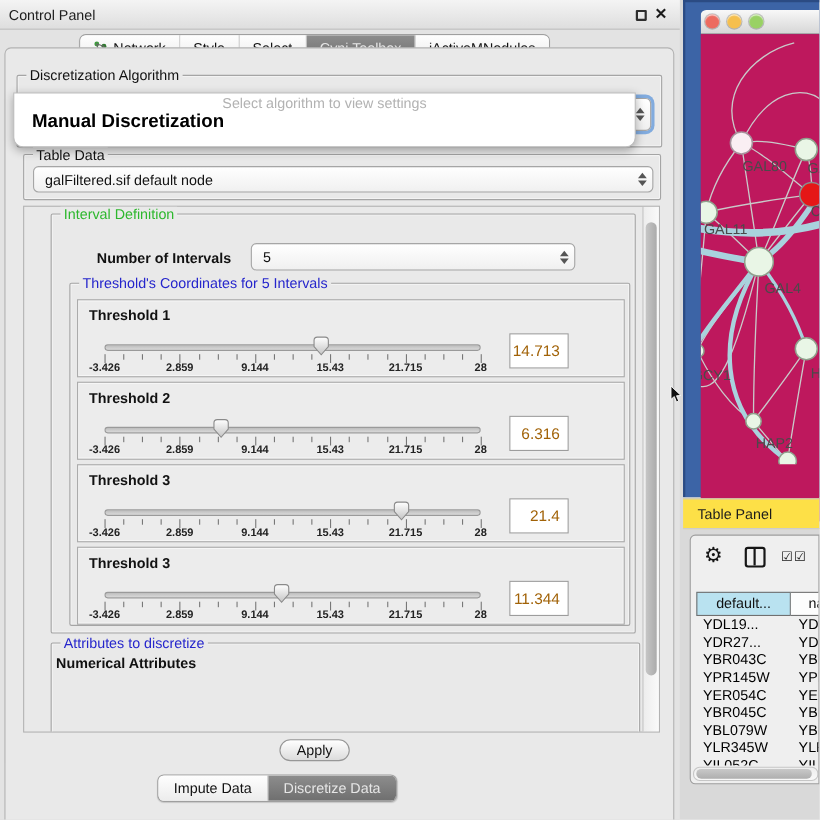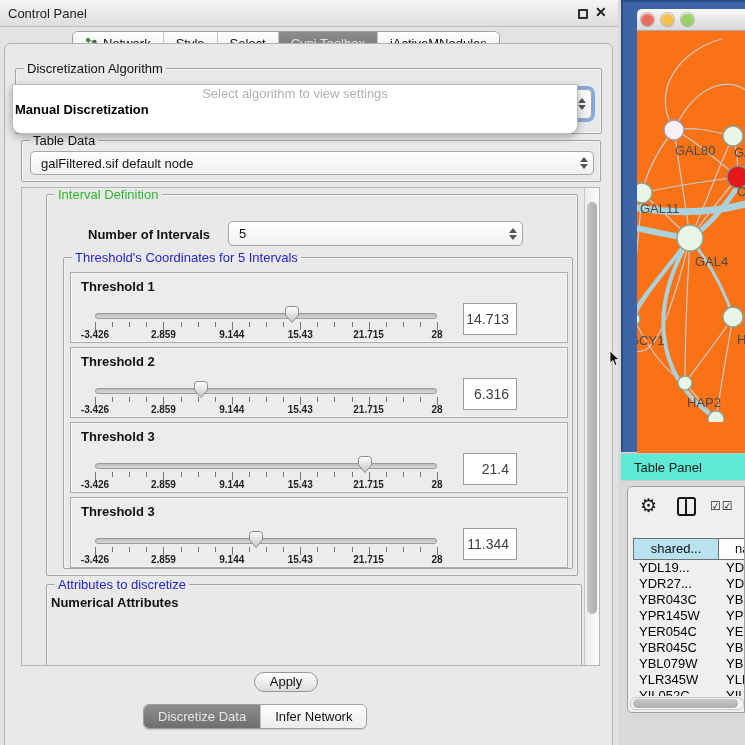--- a/index.html
+++ b/index.html
@@ -48,21 +48,21 @@
   .tri-up { width:0; height:0; border-left:4px solid transparent; border-right:4px solid transparent;
     border-bottom:5px solid #555; }
   .tri-dn { width:0; height:0; border-left:4px solid transparent; border-right:4px solid transparent;
     border-top:5px solid #555; }
   .focused { box-shadow:0 0 0 3px rgba(110,160,220,.85); }
 
   
   #algo-dropdown { left:12px; top:84px; width:566px; height:50px; background:#ffffff;
     border:1px solid #bdbdbd; border-radius:0 0 9px 9px; box-shadow:0 3px 9px rgba(0,0,0,.3); z-index:40; }
   #algo-hint { text-align:center; font-size:13px; color:#b2b2b2; line-height:17px; }
-  .dd-item { font-size:13px; color:#000; padding-left:2px; line-height:15px; white-space:nowrap; }
+  .dd-item { font-size:17px; color:#000; padding-left:16px; line-height:15px; white-space:nowrap; }
   .dd-item.bold { font-weight:bold; }
 
   
   #settings-scroll { left:20px; top:186px; width:579px; height:479px; border:1px solid #b3b3b3;
     background:#e9e9e9; overflow:hidden; }
   .vscroll { position:absolute; top:0; bottom:0; right:0; width:15px;
     background:linear-gradient(to right,#ededed,#fafafa); border-left:1px solid #c6c6c6; }
   .vthumb { position:absolute; left:2px; width:10px; border-radius:5px;
     background:linear-gradient(to right,#c6c6c6,#ababab); }
 
@@ -71,41 +71,41 @@
     background:#ececec; box-shadow:inset 0 0 0 1px rgba(255,255,255,.5); }
   .thr-label { position:absolute; left:10px; top:6px; font-size:13px; font-weight:bold; color:#111; }
   .track { position:absolute; left:24px; top:40px; width:342px; height:6px; border-radius:3px;
     background:linear-gradient(#bdbdbd,#d9d9d9); border:1px solid #9a9a9a; }
   .thumb { position:absolute; top:32px; width:16px; height:19px; }
   .ticks { position:absolute; left:24px; top:49px; width:342px; height:8px; }
   .tick { position:absolute; top:0; width:1px; background:#777; }
   .tlabels { position:absolute; left:24px; top:56px; width:342px; height:12px; }
   .tlabel { position:absolute; font-size:10px; font-weight:bold; color:#222; transform:translateX(-50%); }
   .vbox { position:absolute; left:392px; top:30px; width:54px; height:32px; background:#fff;
-    border:1px solid #9d9d9d; font-size:14px; color:#404040; text-align:right; line-height:30px; padding-right:7px; }
+    border:1px solid #9d9d9d; font-size:14px; color:#a16207; text-align:right; line-height:30px; padding-right:7px; }
 
   
   #attr-list { position:absolute; left:55px; top:612px; width:517px; height:53px; background:#fff;
     border:1px solid #b5b5b5; overflow:hidden; font-size:13px; color:#111; }
   #attr-list .li { padding-left:8px; line-height:16px; white-space:nowrap; }
 
   #apply-btn { left:253px; top:671px; width:64px; height:20px; border:1px solid #979797; border-radius:10px;
     background:linear-gradient(#ffffff,#dcdcdc); font-size:13px; color:#111; text-align:center; line-height:18px; }
 
   
   #net-window { left:621px; top:0; width:124px; height:452px; background:#3c64a6;
     box-shadow:inset 2px 0 0 #2b4b83, inset 0 2px 0 #2b4b83; }
   #net-titlebar { left:16px; top:9px; width:108px; height:22px;
     background:linear-gradient(#f8f8f8,#d7d7d7); border-bottom:1px solid #a8a8a8; border-radius:5px 0 0 0;
     display:flex; align-items:center; padding-left:4px; gap:7px; }
   .light { width:13px; height:13px; border-radius:50%; box-shadow:inset 0 1px 1px rgba(255,255,255,.7), 0 0 0 1px rgba(0,0,0,.2); }
-  #net-canvas { left:16px; top:31px; width:108px; height:443px; background:#f97316; overflow:hidden; }
-
-  
-  #table-panel-bar { left:621px; top:453px; width:124px; height:28px; background:#5eead4;
+  #net-canvas { left:16px; top:31px; width:108px; height:443px; background:#be185d; overflow:hidden; }
+
+  
+  #table-panel-bar { left:621px; top:453px; width:124px; height:28px; background:#fde047;
     border-top:1px solid #c8c8c8; border-bottom:1px solid #cccccc; }
   #table-panel-title { left:13px; top:0; line-height:28px; font-size:13px; color:#1c1c1c; }
   #table-panel { left:627px; top:486px; width:118px; height:227px; background:#efefef;
     border:1px solid #9f9f9f; border-radius:5px 0 0 5px; overflow:hidden; }
   #tp-toolbar { left:0; top:0; width:100%; height:40px; }
   #gear-icon { left:12px; top:7px; font-size:19px; color:#161616; font-family:"DejaVu Sans",sans-serif; }
   #split-icon { left:49px; top:10px; width:19px; height:19px; border:2px solid #161616; border-radius:3px; }
   #split-icon::after { content:""; position:absolute; left:6px; top:0; bottom:0; width:2px; background:#161616; }
   #check-icons { left:82px; top:12px; font-size:12px; color:#161616; letter-spacing:1px; font-family:"DejaVu Sans",sans-serif; }
   .th-row { position:absolute; left:5px; top:51px; height:22px; display:flex; }
@@ -389,25 +389,25 @@
       <div class="group" style="left:24px; top:396px; width:536px; height:90px;">
         <span class="gtitle blue">Attributes to discretize</span>
         <div class="abs" style="left:4px; top:10px; font-size:13px; font-weight:bold; color:#111;">Numerical Attributes</div>
       </div>
     </div>
 
     <div class="abs" id="apply-btn" style="left:249px; top:628px;">Apply</div>
   </div>
 
   <div class="abs seg-group" id="bottom-tabs">
+      <div class="seg">
+        <span>Impute Data</span>
+      </div>
       <div class="seg selected">
         <span>Discretize Data</span>
-      </div>
-      <div class="seg">
-        <span>Infer Network</span>
       </div>
     </div>
 </div>
 
 <div class="abs" id="net-window">
   <div class="abs" id="net-titlebar">
       <div class="light" style="background: rgb(236, 107, 96);"></div>
       <div class="light" style="background: rgb(245, 191, 78);"></div>
       <div class="light" style="background: rgb(153, 209, 100);"></div>
     </div>
@@ -463,21 +463,21 @@
   <div class="abs" id="table-panel-title">Table Panel</div>
 </div>
 
 <div class="abs" id="table-panel">
   <div class="abs" id="tp-toolbar">
     <div class="abs" id="gear-icon">⚙</div>
     <div class="abs" id="split-icon"></div>
     <div class="abs" id="check-icons">☑☑</div>
   </div>
   <div class="th-row">
-    <div class="th-cell hl" style="width:86px;">shared...</div>
+    <div class="th-cell hl" style="width:86px;">default...</div>
     <div class="th-cell plain" style="width:70px; text-align:left; padding-left:16px;">na</div>
   </div>
   <div class="abs" id="tp-rows">
       <div class="t-row" style="top: 0px;">
         <div class="t-cell c1">YDL19...</div>
         <div class="t-cell c2">YDL1</div>
       </div>
       <div class="t-row" style="top: 16px;">
         <div class="t-cell c1">YDR27...</div>
         <div class="t-cell c2">YDR2</div>

